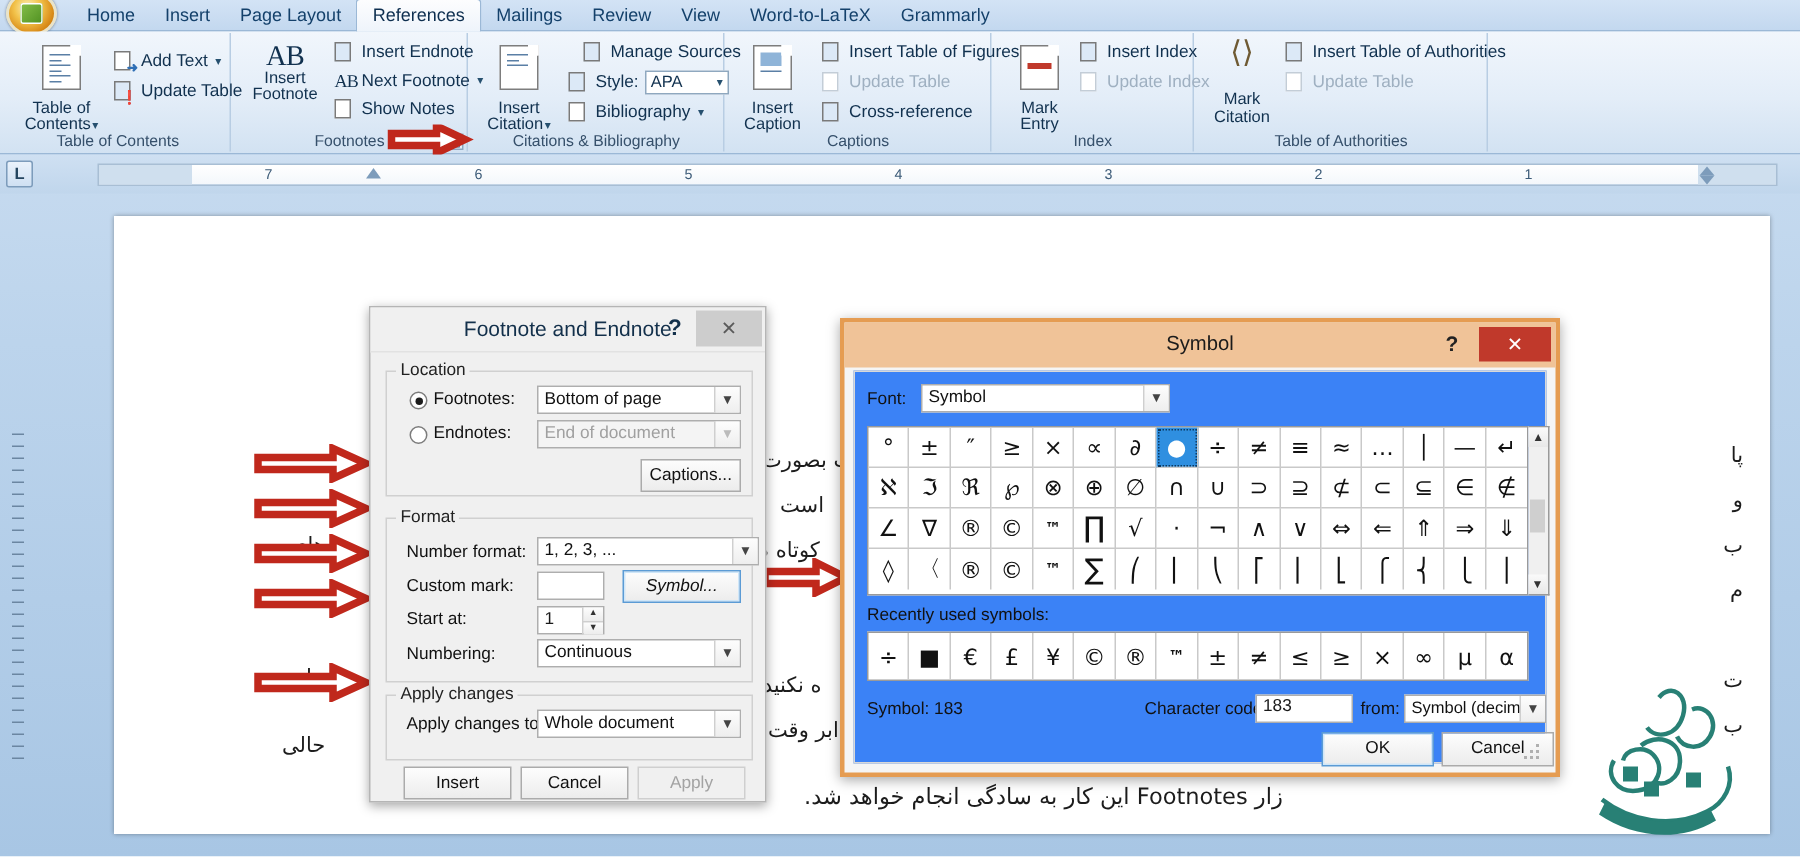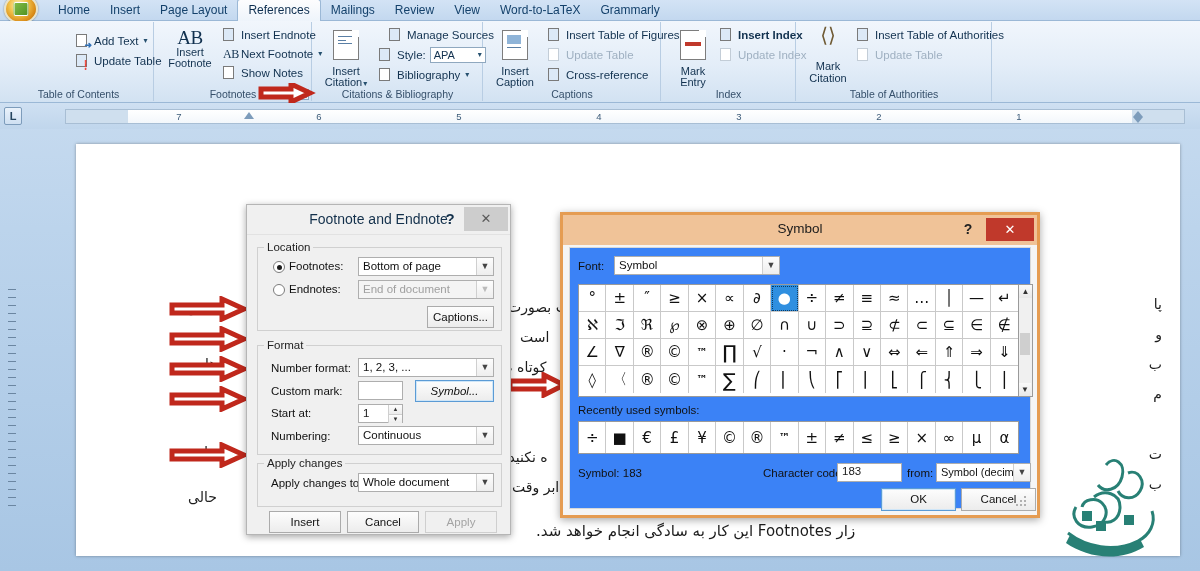--- a/index.html
+++ b/index.html
@@ -260,20 +260,34 @@
       <div class="tab">View</div>
       <div class="tab">Word-to-LaTeX</div>
       <div class="tab">Grammarly</div>
     </div>
   </div>
 
   <div class="ribbon-body">
 
     <div class="group" style="left:4px; width:150px;">
       <div class="grp-inner">
+        <div class="big-btn" style="left:6px; top:4px;">
+          <span class="ic">
+            <span class="doc-ic" style="display:inline-block;"><span class="lines">
+                  <i></i>
+                  <i class="s"></i>
+                  <i></i>
+                  <i class="s"></i>
+                  <i></i>
+                  <i class="s"></i>
+                </span></span>
+          </span>
+          <span>Table of</span><br>
+          <span>Contents</span><span class="caret">▾</span>
+        </div>
         <div class="sm-item" style="left:72px; top:8px;">
           <span class="mini-ic">
               <span class="mini-doc"></span>
               <span class="badge" style="color:#2f6fb5;">➜</span>
             </span>
           <span>Add Text</span>
           <span class="caret">▾</span>
         </div>
         <div class="sm-item" style="left:72px; top:28px;">
           <span class="mini-ic">
@@ -393,21 +407,21 @@
       <div class="grp-inner">
         <div class="big-btn" style="left:0px; top:4px;">
           <span class="ic">
             <span class="doc-ic" style="display:inline-block;"><span class="lines" style="top:11px;">
                   <i style="height:4px;background:#c0392b;width:16px;"></i>
                 </span></span>
           </span>
           <span>Mark</span><br>
           <span>Entry</span>
         </div>
-        <div class="sm-item" style="left:58px; top:2px;font-weight:bold;">
+        <div class="sm-item" style="left:58px; top:2px;">
           <span class="mini-ic">
               <span class="mini-doc blue"></span>
             </span>
           <span>Insert Index</span>
         </div>
         <div class="sm-item dim" style="left:58px; top:22px;">
           <span class="mini-ic">
               <span class="mini-doc" style="border-color:#c3cdd7;"></span>
             </span>
           <span>Update Index</span>
@@ -578,21 +592,21 @@
     <div class="combo dis" style="left:111px; top:75px; width:136px;">
       <span>End of document</span>
       <span class="arrowbox">▼</span>
     </div>
     <div class="btn" style="left:180px; top:101px; width:67px;">Captions...</div>
 
     <div class="fieldset" style="left:10px; top:140px; width:245px; height:110px;">
       <div class="legend">Format</div>
     </div>
     <div class="lbl" style="left:24px; top:157px;">Number format:</div>
-    <div class="combo" style="left:111px; top:153px; width:136px;">
+    <div class="combo" style="left:111px; top:153px; width:148px;">
       <span>1, 2, 3, ...</span>
       <span class="arrowbox">▼</span>
     </div>
     <div class="lbl" style="left:24px; top:180px;">Custom mark:</div>
     <div class="txtbox" style="left:111px; top:176px; width:45px;"></div>
     <div class="btn hl" style="left:168px; top:175px; width:79px; height:22px;font-style:italic;">Symbol...</div>
     <div class="lbl" style="left:24px; top:202px;">Start at:</div>
     <div class="spin" style="left:111px; top:199px;">
       <span>1</span>
       <span class="up">▲</span>

